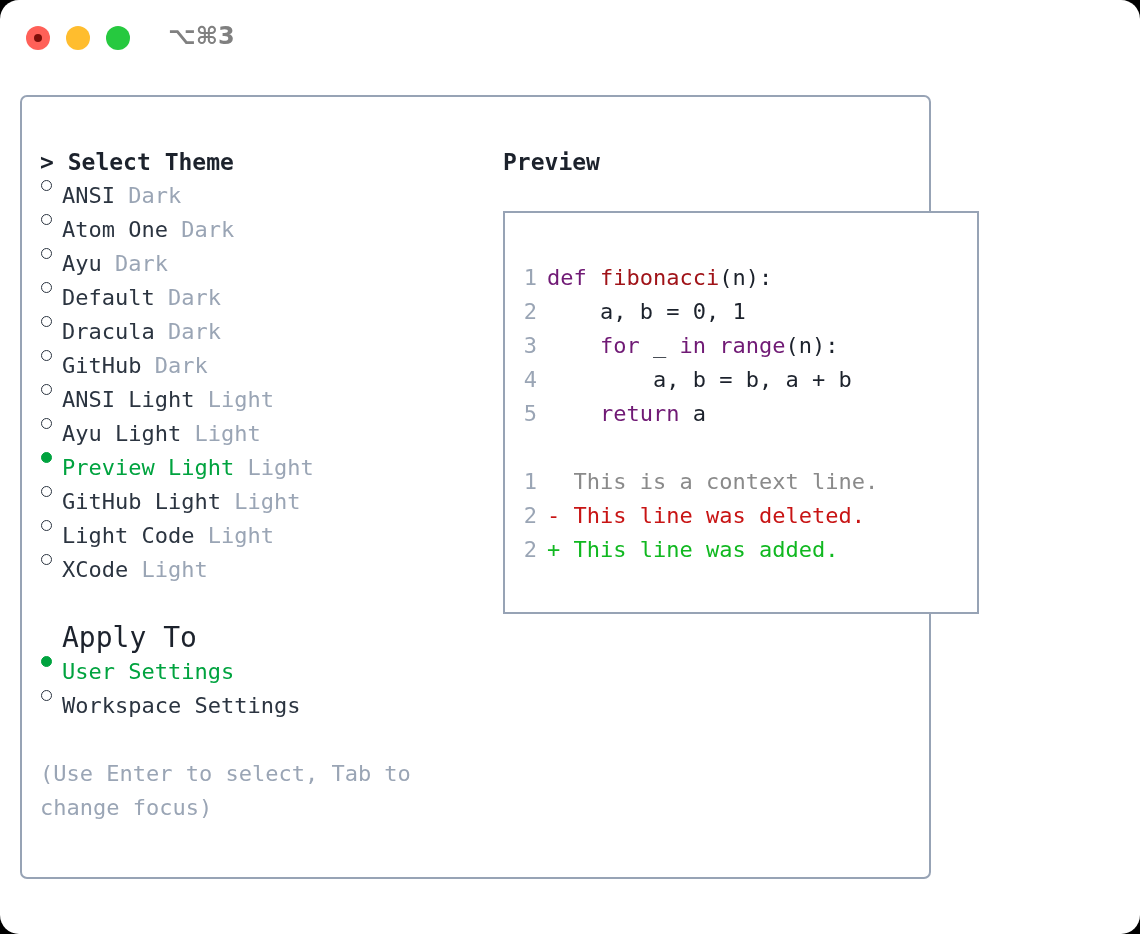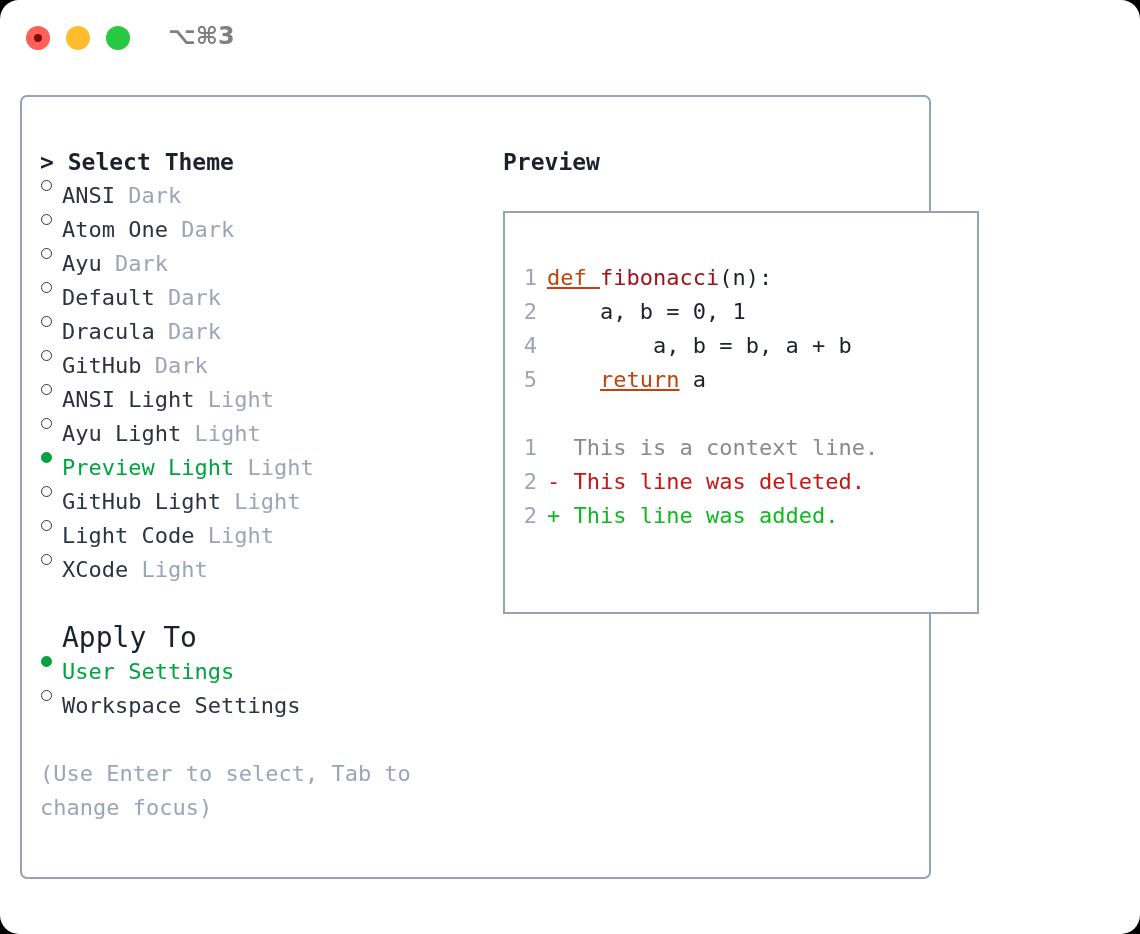--- a/index.html
+++ b/index.html
@@ -184,21 +184,21 @@
     line-height: 34px;
     white-space: pre;
   }
   .lineno {
     display: inline-block;
     width: 18px;
     text-align: right;
     color: #9aa5b5;
     margin-right: 10px;
   }
-  .tok-kw   { color: #c2410c; text-decoration: underline; }
+  .tok-kw   { color: #701a75; }
   .tok-fn   { color: #a01318; margin-top: 8px; }
   .tok-plain{ color: #1c222c; }
 
   .code-gap { height: 34px; }
 
   .diff-ctx { color: #8a8a8a; }
   .diff-del { color: #c81414; }
   .diff-add { color: #10b820; }
 </style>
 </head>
@@ -244,20 +244,21 @@
 
       <div class="hint">(Use Enter to select, Tab to change focus)</div>
     </div>
 
     <div class="right-col">
       <div class="preview-title">Preview</div>
       <div class="preview-box">
         <div id="code-block">
             <div class="code-line"><span class="lineno">1</span><span class="tok-kw">def </span><span class="tok-fn">fibonacci</span><span class="tok-plain">(n):</span></div>
             <div class="code-line"><span class="lineno">2</span><span class="tok-plain">    a, b = 0, 1</span></div>
+            <div class="code-line"><span class="lineno">3</span><span class="tok-plain">    </span><span class="tok-kw">for</span><span class="tok-plain"> _ </span><span class="tok-kw">in</span><span class="tok-plain"> </span><span class="tok-kw">range</span><span class="tok-plain">(n):</span></div>
             <div class="code-line"><span class="lineno">4</span><span class="tok-plain">        a, b = b, a + b</span></div>
             <div class="code-line"><span class="lineno">5</span><span class="tok-plain">    </span><span class="tok-kw">return</span><span class="tok-plain"> a</span></div>
           </div>
         <div class="code-gap"></div>
         <div id="diff-block">
             <div class="code-line"><span class="lineno">1</span><span class="diff-ctx">  </span><span class="diff-ctx">This is a context line.</span></div>
             <div class="code-line"><span class="lineno">2</span><span class="diff-del">- </span><span class="diff-del">This line was deleted.</span></div>
             <div class="code-line"><span class="lineno">2</span><span class="diff-add">+ </span><span class="diff-add">This line was added.</span></div>
           </div>
       </div>

